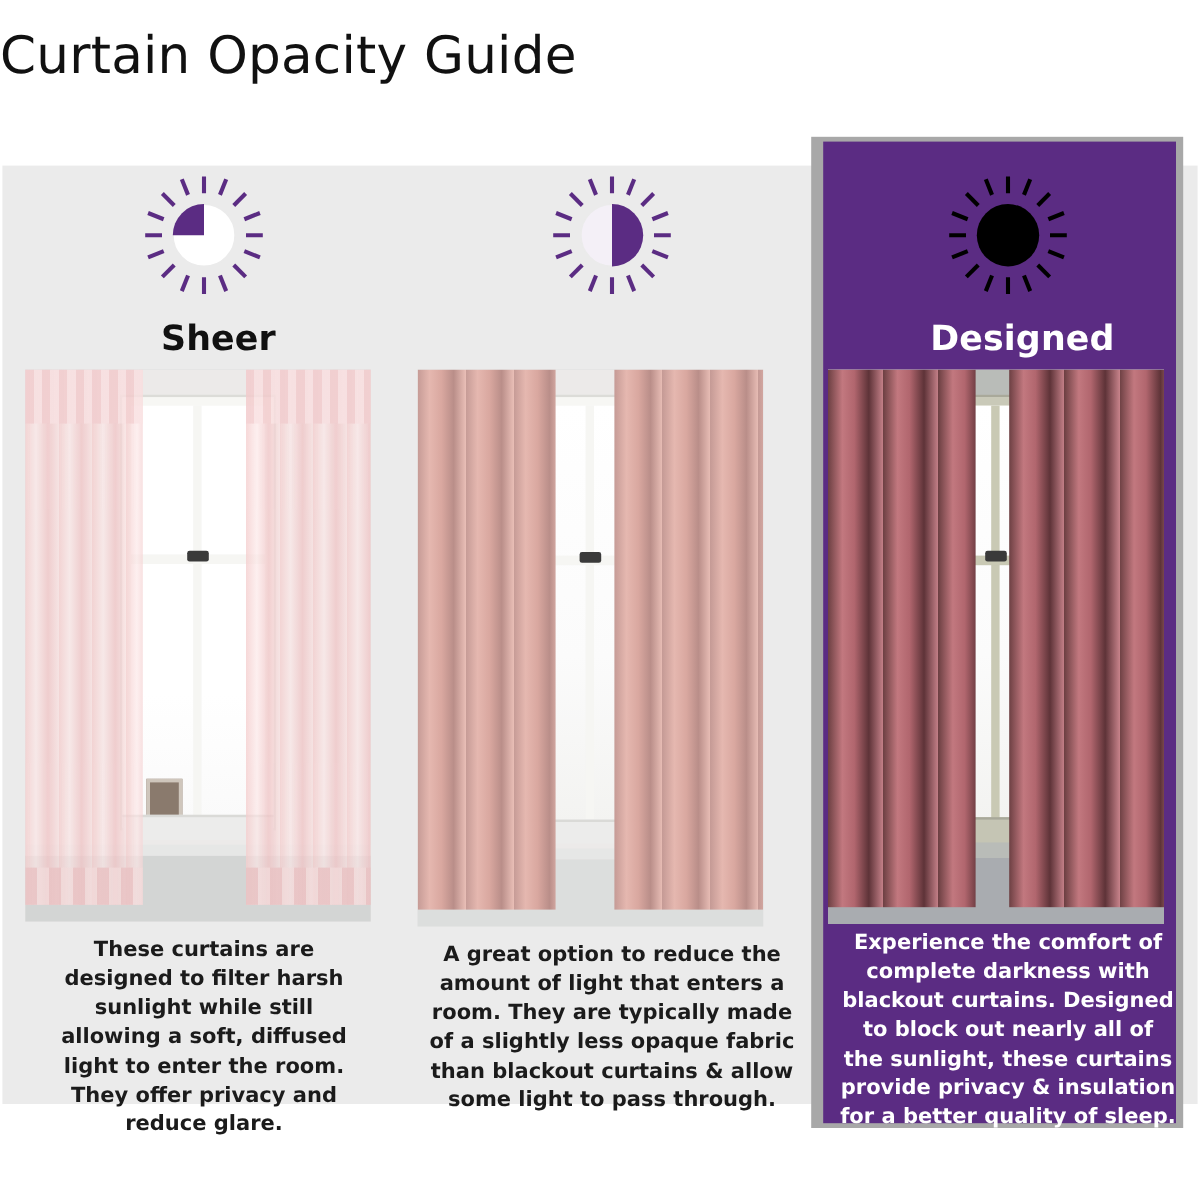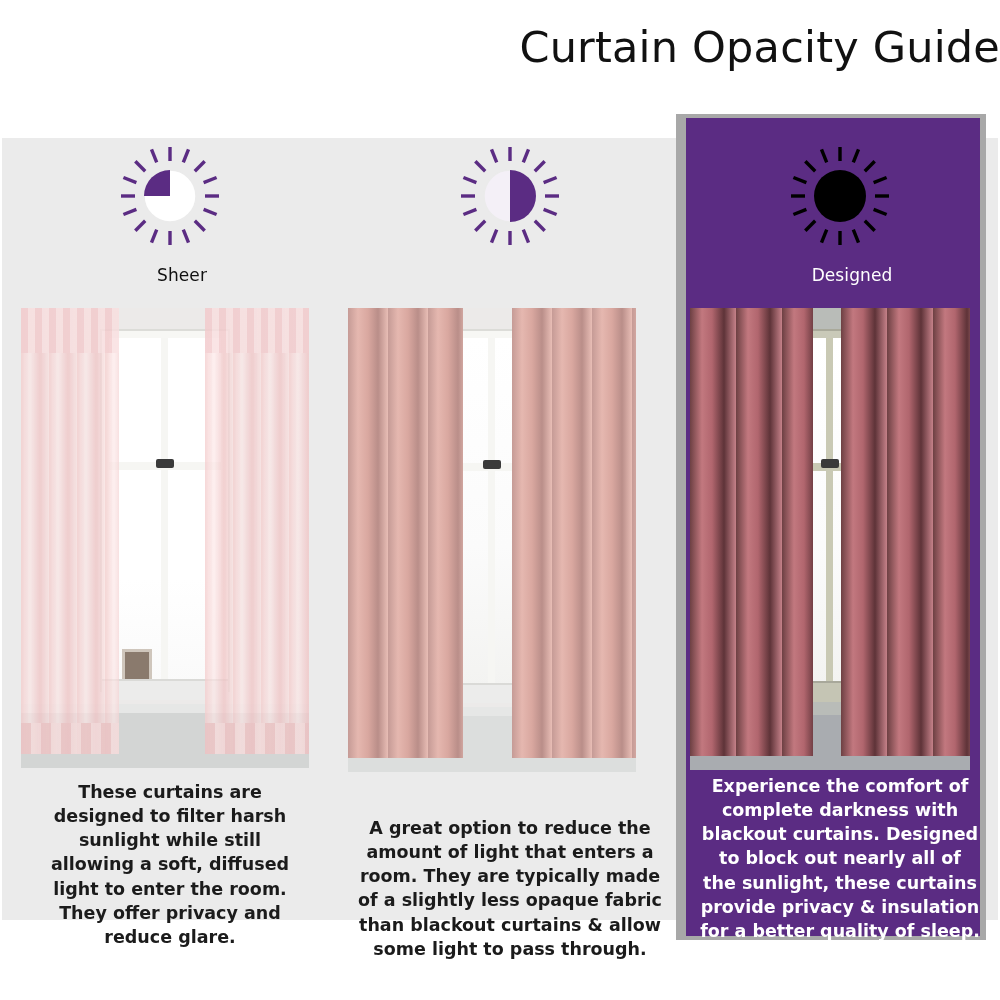--- a/index.html
+++ b/index.html
@@ -9,21 +9,21 @@
     background: #ffffff;
     font-family: "Liberation Sans", sans-serif;
     overflow: hidden;
   }
 
   .page { position: relative; width: 1000px; height: 1000px; background:#fff; }
 
   
   .page-title {
     position: absolute; left: 0; top: 22px; width: 1000px;
-    text-align: right;
+    text-align: left;
     font-size: 43px; font-weight: 400; letter-spacing: 0.2px;
     color: #111111;
     font-family: "DejaVu Sans", sans-serif;
   }
 
   
   .grey-panel {
     position: absolute; left: 2px; top: 138px;
     width: 996px; height: 782px;
     background: #ebebeb;
@@ -41,21 +41,21 @@
 
   
   .icon-wrap { position: absolute; left: 0; width: 100%; top: 6px; height: 120px; }
   .sun { position: absolute; left: 50%; top: 0; transform: translateX(-50%); }
 
   
   .type-label {
     position: absolute; left: 0; width: 100%;
     top: 127px;
     text-align: center;
-    font-size: 17px; font-weight: 400; color: #111;
+    font-size: 29px; font-weight: 700; color: #111;
     font-family: "DejaVu Sans", sans-serif;
     letter-spacing: .1px;
     padding-left: 24px;
   }
   .type-label.on-purple { color: #ffffff; }
 
   
   .photo {
     position: absolute;
     overflow: hidden;
@@ -148,21 +148,21 @@
 
   
   .desc {
     position: absolute; left: 0; width: 100%;
     text-align: center;
     font-size: 17.5px; line-height: 1.38;
     font-weight: 700; color: #1b1b1b;
     font-family: "DejaVu Sans", sans-serif;
   }
   .desc-sheer { top: 642px; padding: 0 36px; text-align: center; }
-  .desc-room  { top: 678px; padding: 0 16px; }
+  .desc-room  { top: 646px; padding: 0 16px; }
   .desc-black { top: 636px; padding: 0 20px; color:#ffffff; }
 
   
   .black-card-shadow {
     position: absolute; left: 676px; top: 114px;
     width: 310px; height: 826px;
     background: #a8a8a8;
   }
   .black-card {
     position: absolute; left: 686px; top: 118px;

